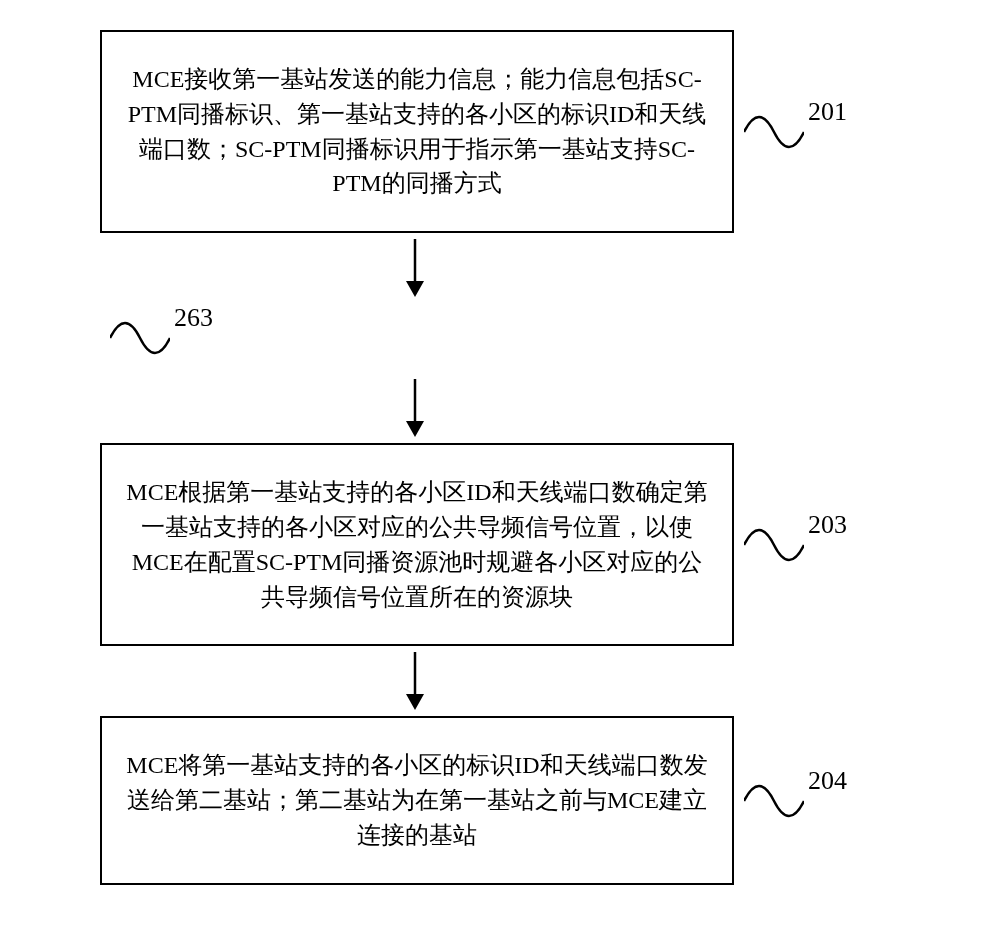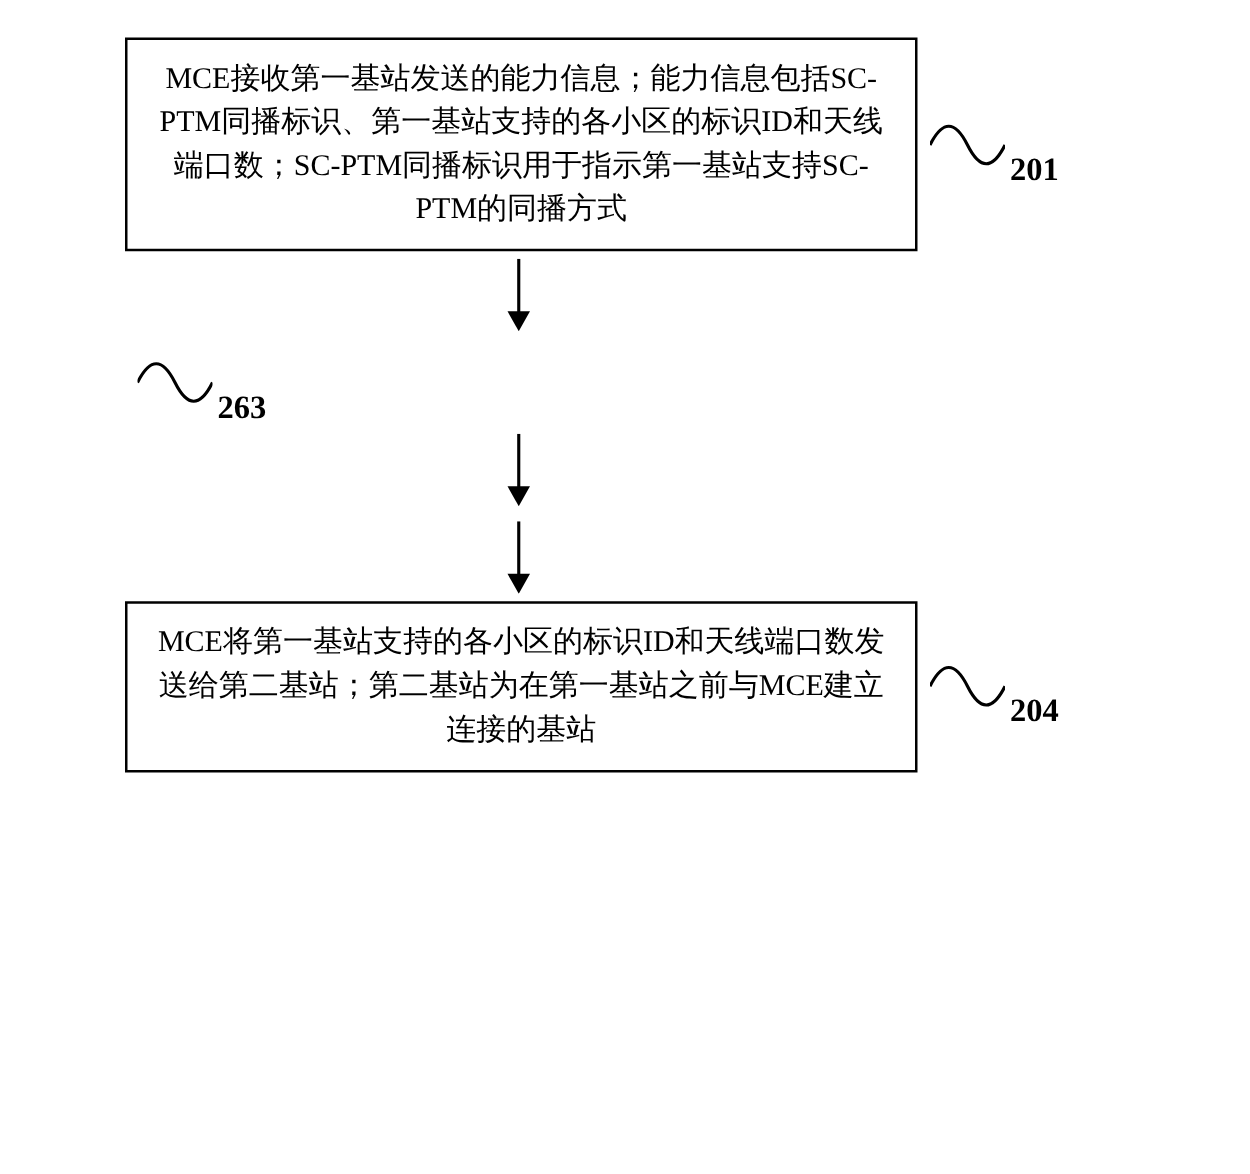--- a/index.html
+++ b/index.html
@@ -14,32 +14,31 @@
       width: 800px;
       position: relative;
     }
     .row {
       display: flex;
       align-items: center;
       position: relative;
     }
     .box {
       border: 2px solid #000;
-      padding: 14px 20px;
+      padding: 30px 20px;
       width: 590px;
       text-align: center;
       font-size: 24px;
       line-height: 1.45;
       background: #fff;
     }
     .label-wrap {
       display: flex;
-      align-items: flex-end;
+      align-items: flex-start;
       margin-left: 10px;
-      font-weight: bold;
     }
     .curve {
       width: 60px;
       height: 70px;
       flex-shrink: 0;
     }
     .step-num {
       font-size: 26px;
       margin-left: 4px;
     }
@@ -85,20 +84,29 @@
     </div>
   </div>
 
   <div class="arrow-wrap">
     <svg class="arrow" viewBox="0 0 24 58">
       <line x1="12" y1="0" x2="12" y2="44" stroke="#000" stroke-width="2.5"></line>
       <polygon points="12,58 3,42 21,42" fill="#000"></polygon>
     </svg>
   </div>
 
+  <div class="row">
+    <div class="box">MCE根据第一基站支持的各小区ID和天线端口数确定第一基站支持的各小区对应的公共导频信号位置，以使MCE在配置SC-PTM同播资源池时规避各小区对应的公共导频信号位置所在的资源块</div>
+    <div class="label-wrap">
+      <svg class="curve" viewBox="0 0 60 70">
+        <path d="M0 35 Q15 5 30 35 Q45 65 60 35" stroke="#000" stroke-width="2.5" fill="none"></path>
+      </svg>
+      <span class="step-num">203</span>
+    </div>
+  </div>
 
   <div class="arrow-wrap">
     <svg class="arrow" viewBox="0 0 24 58">
       <line x1="12" y1="0" x2="12" y2="44" stroke="#000" stroke-width="2.5"></line>
       <polygon points="12,58 3,42 21,42" fill="#000"></polygon>
     </svg>
   </div>
 
   <div class="row">
     <div class="box">MCE将第一基站支持的各小区的标识ID和天线端口数发送给第二基站；第二基站为在第一基站之前与MCE建立连接的基站</div>

